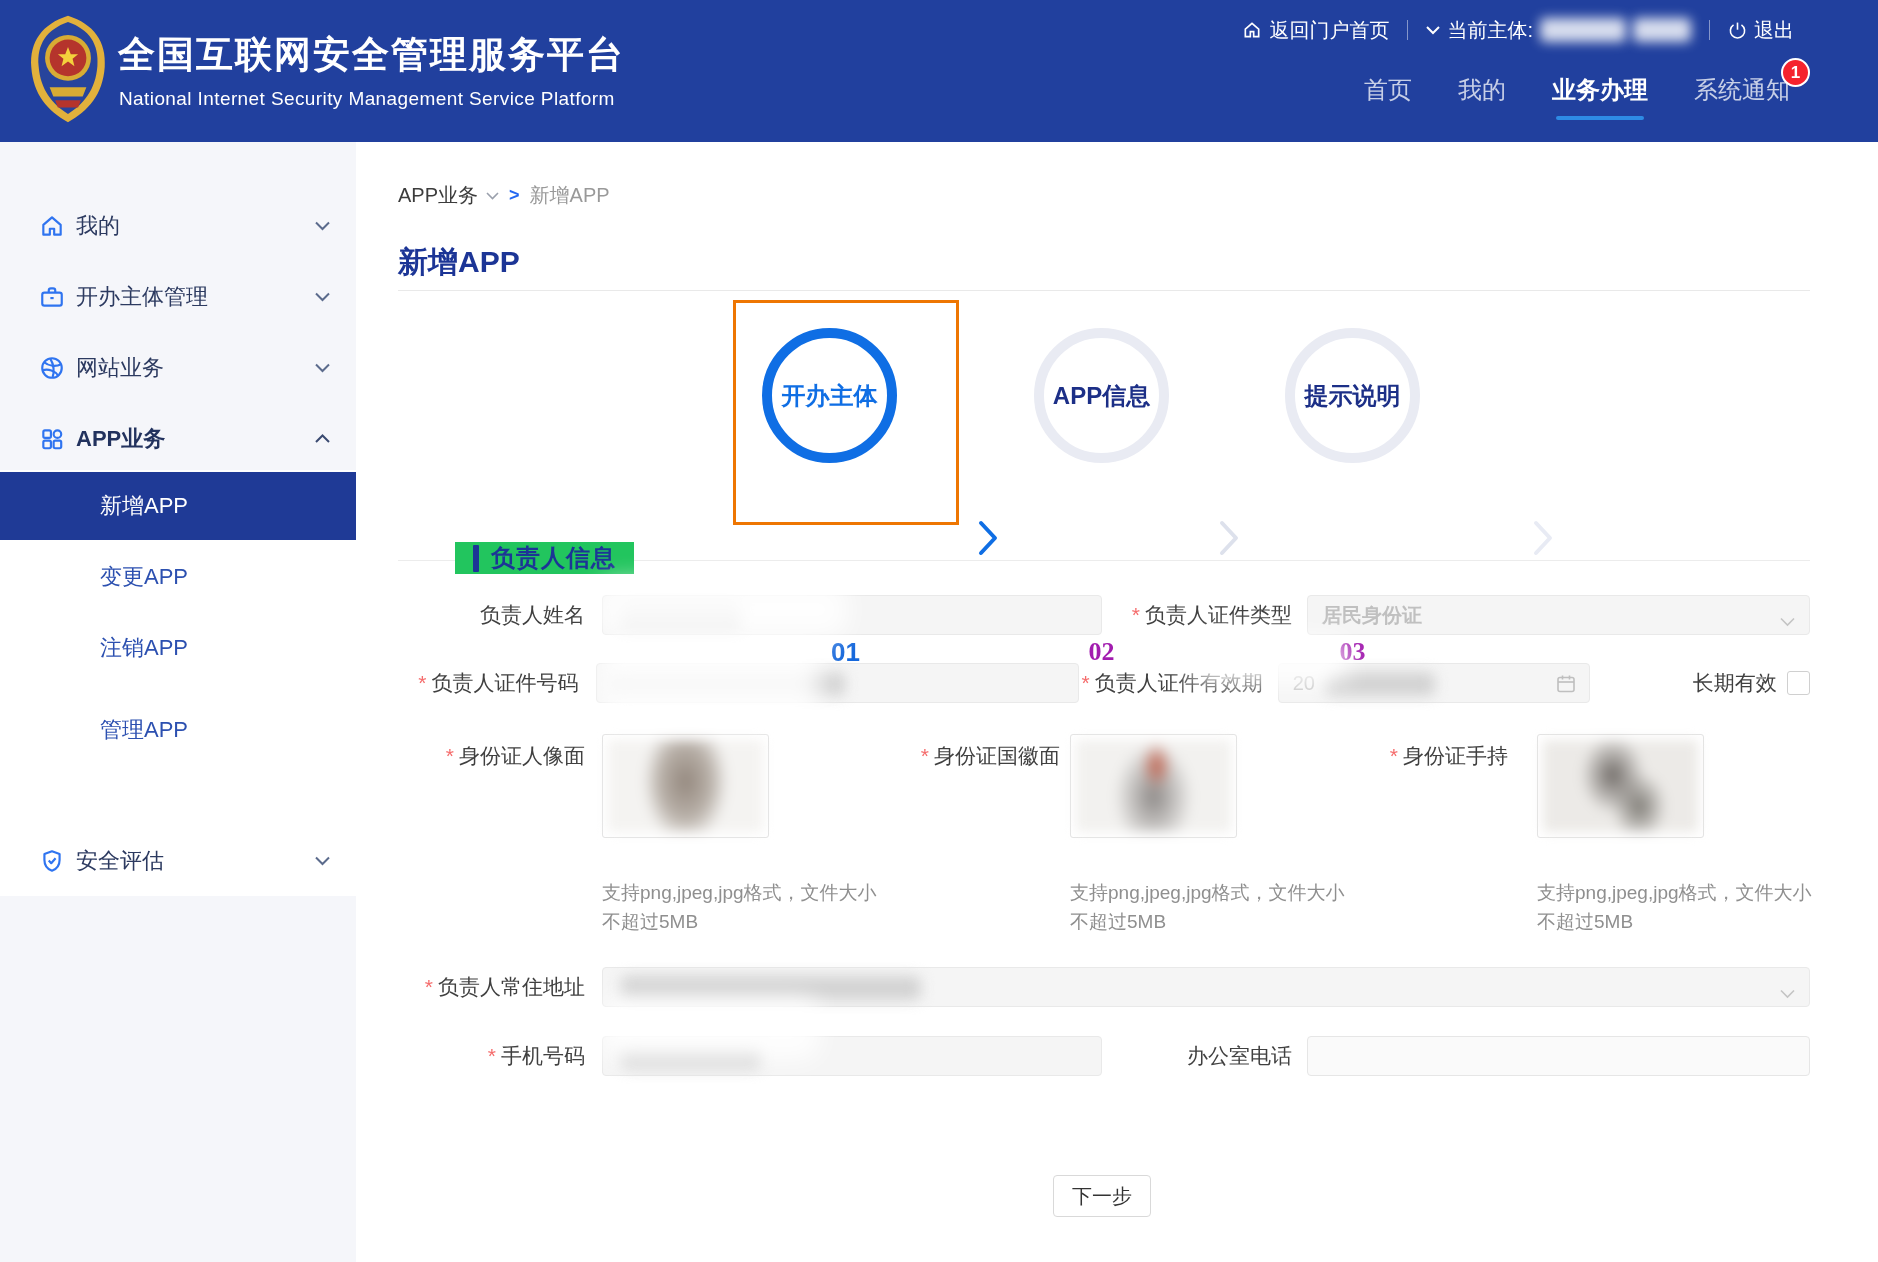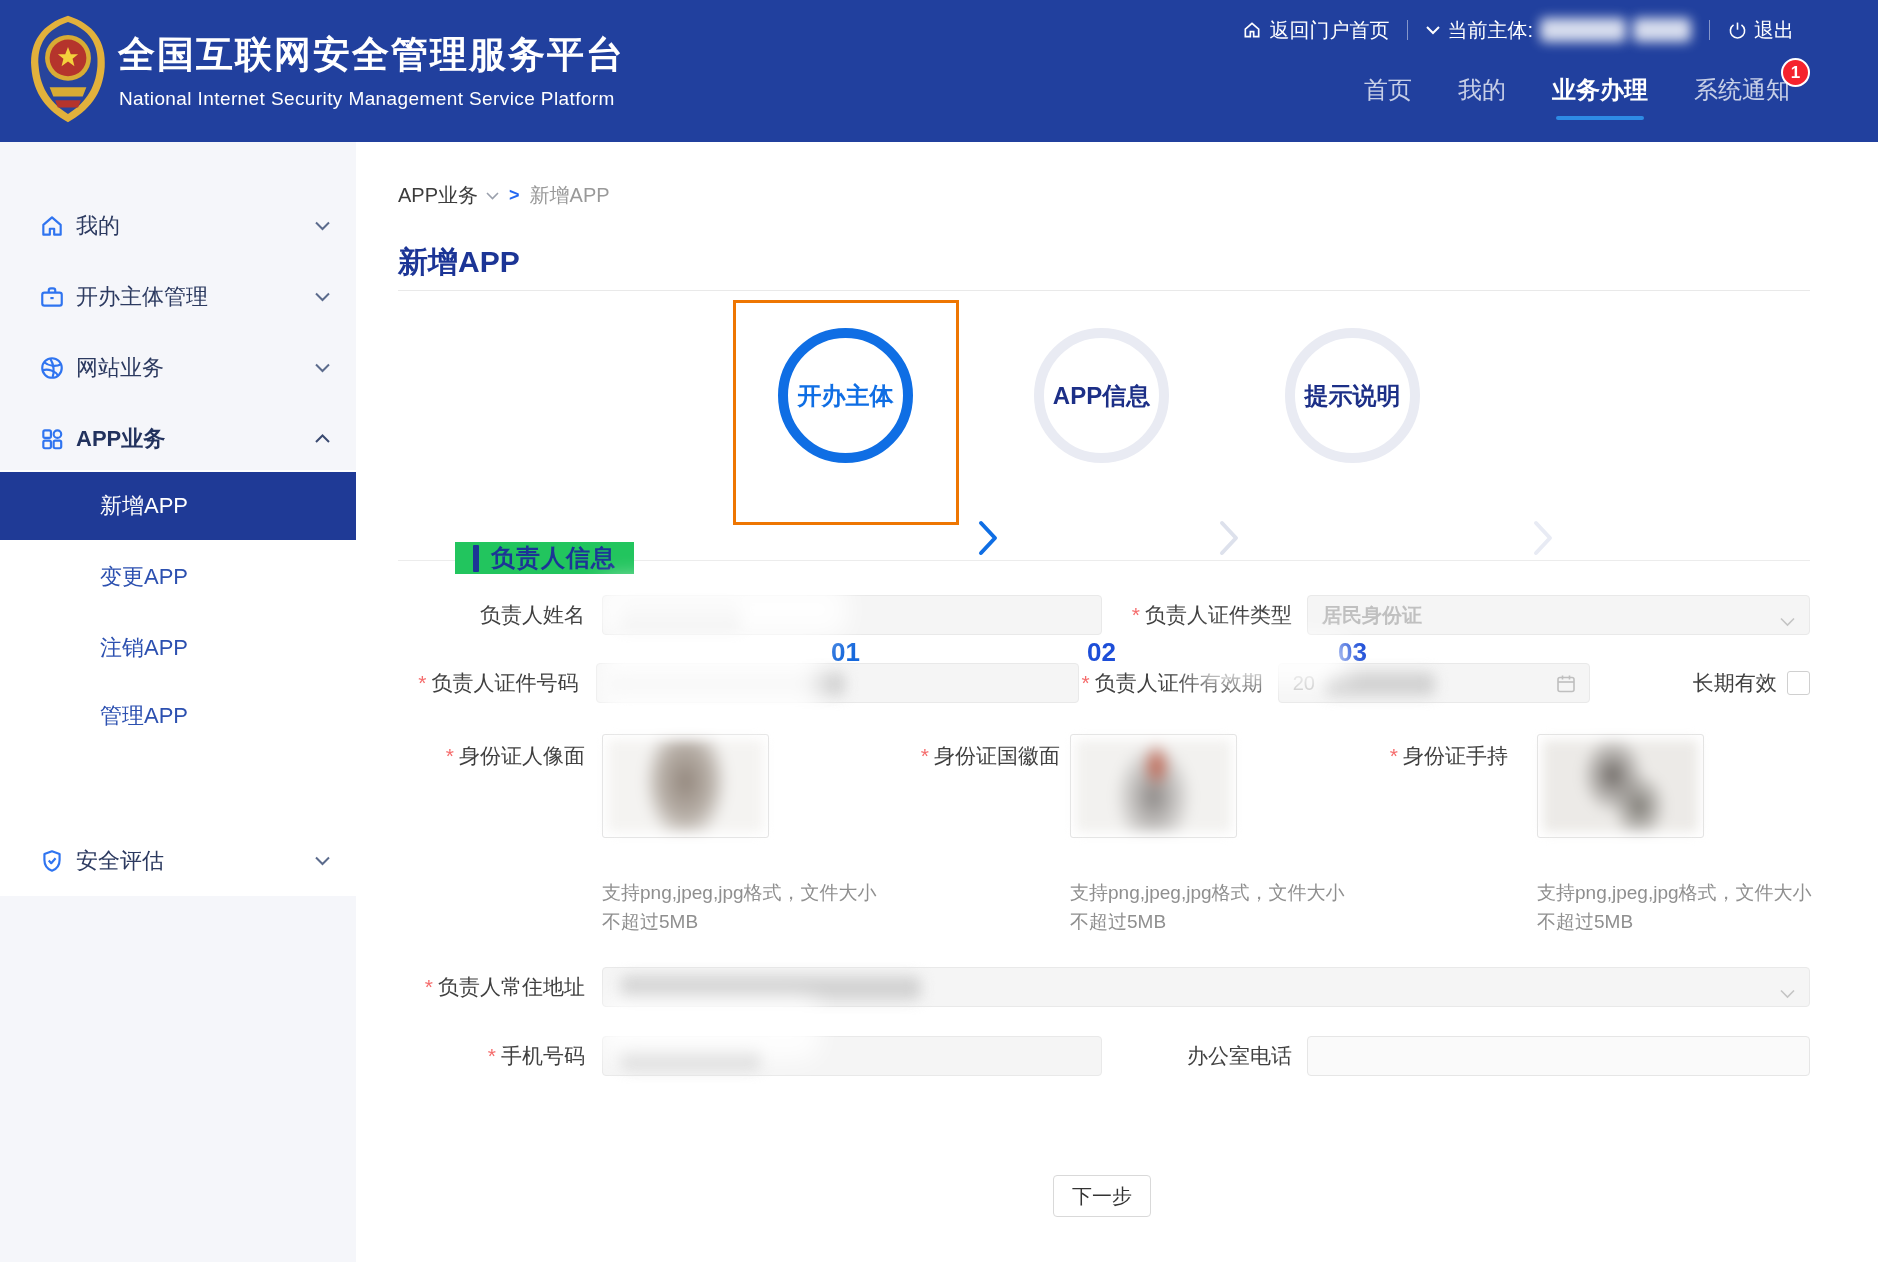--- a/index.html
+++ b/index.html
@@ -44,21 +44,21 @@
   .page-title { position:absolute; left:0; top:100px; font-size:30px; font-weight:bold; color:#1C3596; }
   .divider { position:absolute; left:0; top:148px; width:1412px; height:0; border-top:1px solid #E9E9E9; }
 
   
   .steps { position:absolute; left:0; top:150px; width:1412px; height:240px; }
   .step-circle { position:absolute; width:135px; height:135px; border-radius:50%; display:flex; align-items:center; justify-content:center; font-size:24px; font-weight:bold; background:#fff; }
   .step-circle.on { border:10px solid #0F6EE4; color:#0F6EE4; }
   .step-circle.off { border:10px solid #E9EBF3; color:#1C2F87; }
   .step-num { position:absolute; width:135px; text-align:center; font-size:26px; font-weight:bold; top:345px; }
   .step-num.on { color:#1668DC; }
-  .step-num.off { color:#1d4ed8; }
+  .step-num.off { color:#a21caf;font-family:Liberation Serif, serif; }
   .focus-box { position:absolute; left:335px; top:8px; width:226px; height:225px; border:3px solid #EE7602; }
   .step-arrow { position:absolute; top:226px; }
 
   
   .section-head { position:absolute; left:0; top:418px; width:1412px; border-top:1px solid #ECECEC; }
   .section-title { position:absolute; left:57px; top:-19px; background:#22c55e; padding:0 18px; display:flex; align-items:center; gap:12px; }
   .section-bar { width:6px; height:27px; background:#1C3596; border-radius:1px; }
   .section-text { font-size:24px; font-weight:bold; color:#1C3596; letter-spacing:1px; }
 
   
@@ -202,21 +202,21 @@
     <div class="submenu-bg">
       <div class="sub-item active" style="top:2px;">
         <span class="slabel">新增APP</span>
       </div>
       <div class="sub-item" style="top:79px;">
         <span class="slabel">变更APP</span>
       </div>
       <div class="sub-item" style="top:150px;">
         <span class="slabel">注销APP</span>
       </div>
-      <div class="sub-item" style="top:218px;">
+      <div class="sub-item" style="top:232px;">
         <span class="slabel">管理APP</span>
       </div>
     </div>
 
 
     <div class="side-item" style="top:693px;">
       <span class="sicon">
         <svg width="26" height="26" viewBox="0 0 24 24" fill="none" stroke="#2F74F0" stroke-width="2" stroke-linejoin="round">
             <path d="M12 3 L19 5.5 V11 C19 16 16 19.5 12 21 C8 19.5 5 16 5 11 V5.5 Z"></path>
             <polyline points="9,11.5 11.3,14 15.3,9.5"></polyline>
@@ -241,21 +241,21 @@
       <span class="crumb-sep">&gt;</span>
       <span class="crumb-cur">新增APP</span>
     </div>
 
     <div class="page-title">新增APP</div>
     <div class="divider"></div>
 
     <div class="steps">
       <div class="focus-box"></div>
 
-      <div class="step-circle on" style="left:380px; top:36px;">
+      <div class="step-circle on" style="left:364px; top:36px;">
         <span>开办主体</span>
       </div>
       <div class="step-num on" style="left:380px;">01</div>
 
       <span class="step-arrow" style="left:578px;">
         <svg width="24" height="40" viewBox="0 0 24 40" fill="none" stroke="#0F6EE4" stroke-width="4" stroke-linecap="round" stroke-linejoin="round">
             <polyline points="5,5 19,20 5,35"></polyline>
           </svg>
       </span>
 

